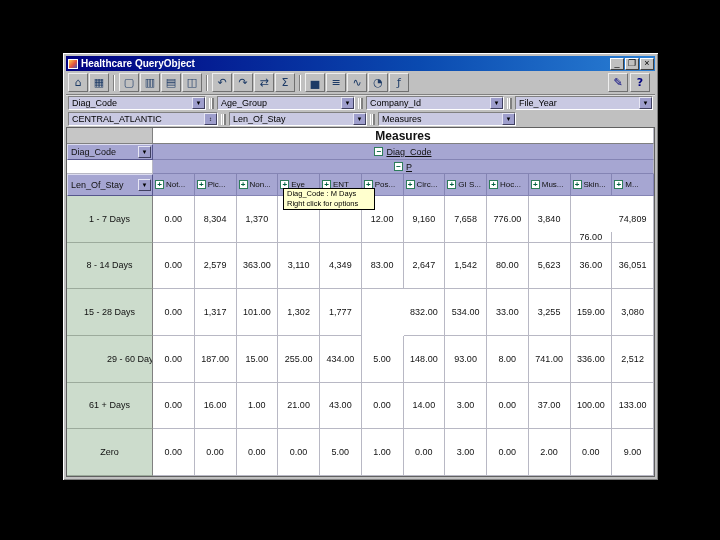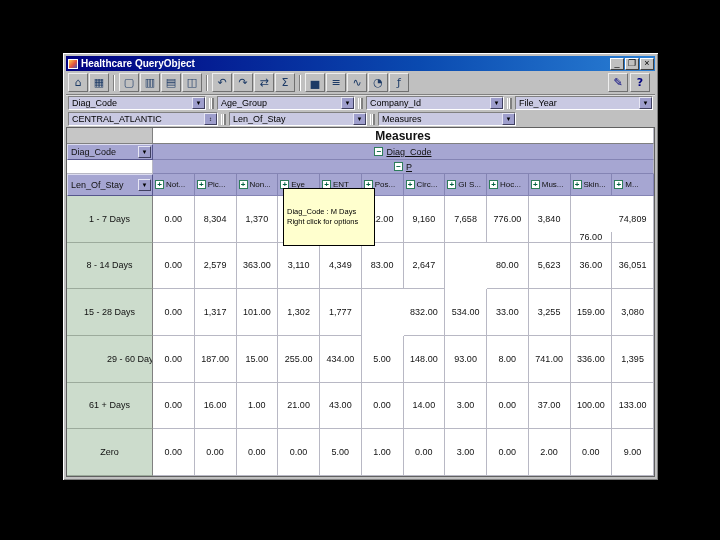--- a/index.html
+++ b/index.html
@@ -51,21 +51,21 @@
           border:1px solid;border-color:#dcdcf0 #56568c #56568c #dcdcf0;}
   .blank{background:#fff;}
   .colhdr{background:#a6a6d2;justify-content:flex-start;gap:2px;padding-left:2px;font-size:8px;
           border-right-color:#8484b4;border-bottom-color:#8484b4;}
   .plus,.minus{width:9px;height:9px;flex:none;background:#fff;border:1px solid #2e7d5b;color:#006040;
         font-size:8px;line-height:7px;display:flex;align-items:center;justify-content:center;font-weight:bold;}
   .rowhdr{background:#ccdccc;border-right-color:#808080;border-bottom-color:#9cab9c;}
   .datacell{background:#fff;}
   
   .tooltip{position:absolute;left:283px;top:188px;width:92px;z-index:50;background:#ffffce;
-           border:1px solid #000;font-size:7.5px;line-height:1.35;padding:18px 3px;color:#000;}
+           border:1px solid #000;font-size:7.5px;line-height:1.35;padding:0 3px;color:#000;}
 </style>
 </head>
 <body>
 
 <div class="screen">
   <div class="window">
 
     <div class="titlebar">
       <span class="app-icon"></span>
       <span class="title">Healthcare QueryObject</span>
@@ -223,20 +223,21 @@
         <div class="gc datacell" style="grid-area: 5 / 12; margin-top: 36px;">76.00</div>
         <div class="gc datacell" style="grid-area: 5 / 13;">74,809</div>
         <div class="gc rowhdr" style="grid-area: 6 / 1;">8 - 14 Days</div>
         <div class="gc datacell" style="grid-area: 6 / 2;">0.00</div>
         <div class="gc datacell" style="grid-area: 6 / 3;">2,579</div>
         <div class="gc datacell" style="grid-area: 6 / 4;">363.00</div>
         <div class="gc datacell" style="grid-area: 6 / 5;">3,110</div>
         <div class="gc datacell" style="grid-area: 6 / 6;">4,349</div>
         <div class="gc datacell" style="grid-area: 6 / 7;">83.00</div>
         <div class="gc datacell" style="grid-area: 6 / 8;">2,647</div>
+        <div class="gc datacell" style="grid-area: 6 / 9;">1,542</div>
         <div class="gc datacell" style="grid-area: 6 / 10;">80.00</div>
         <div class="gc datacell" style="grid-area: 6 / 11;">5,623</div>
         <div class="gc datacell" style="grid-area: 6 / 12;">36.00</div>
         <div class="gc datacell" style="grid-area: 6 / 13;">36,051</div>
         <div class="gc rowhdr" style="grid-area: 7 / 1;">15 - 28 Days</div>
         <div class="gc datacell" style="grid-area: 7 / 2;">0.00</div>
         <div class="gc datacell" style="grid-area: 7 / 3;">1,317</div>
         <div class="gc datacell" style="grid-area: 7 / 4;">101.00</div>
         <div class="gc datacell" style="grid-area: 7 / 5;">1,302</div>
         <div class="gc datacell" style="grid-area: 7 / 6;">1,777</div>
@@ -251,21 +252,21 @@
         <div class="gc datacell" style="grid-area: 8 / 3;">187.00</div>
         <div class="gc datacell" style="grid-area: 8 / 4;">15.00</div>
         <div class="gc datacell" style="grid-area: 8 / 5;">255.00</div>
         <div class="gc datacell" style="grid-area: 8 / 6;">434.00</div>
         <div class="gc datacell" style="grid-area: 8 / 7;">5.00</div>
         <div class="gc datacell" style="grid-area: 8 / 8;">148.00</div>
         <div class="gc datacell" style="grid-area: 8 / 9;">93.00</div>
         <div class="gc datacell" style="grid-area: 8 / 10;">8.00</div>
         <div class="gc datacell" style="grid-area: 8 / 11;">741.00</div>
         <div class="gc datacell" style="grid-area: 8 / 12;">336.00</div>
-        <div class="gc datacell" style="grid-area: 8 / 13;">1,395</div>
+        <div class="gc datacell" style="grid-area: 8 / 13;">2,512</div>
         <div class="gc rowhdr" style="grid-area: 9 / 1;">61 + Days</div>
         <div class="gc datacell" style="grid-area: 9 / 2;">0.00</div>
         <div class="gc datacell" style="grid-area: 9 / 3;">16.00</div>
         <div class="gc datacell" style="grid-area: 9 / 4;">1.00</div>
         <div class="gc datacell" style="grid-area: 9 / 5;">21.00</div>
         <div class="gc datacell" style="grid-area: 9 / 6;">43.00</div>
         <div class="gc datacell" style="grid-area: 9 / 7;">0.00</div>
         <div class="gc datacell" style="grid-area: 9 / 8;">14.00</div>
         <div class="gc datacell" style="grid-area: 9 / 9;">3.00</div>
         <div class="gc datacell" style="grid-area: 9 / 10;">0.00</div>

